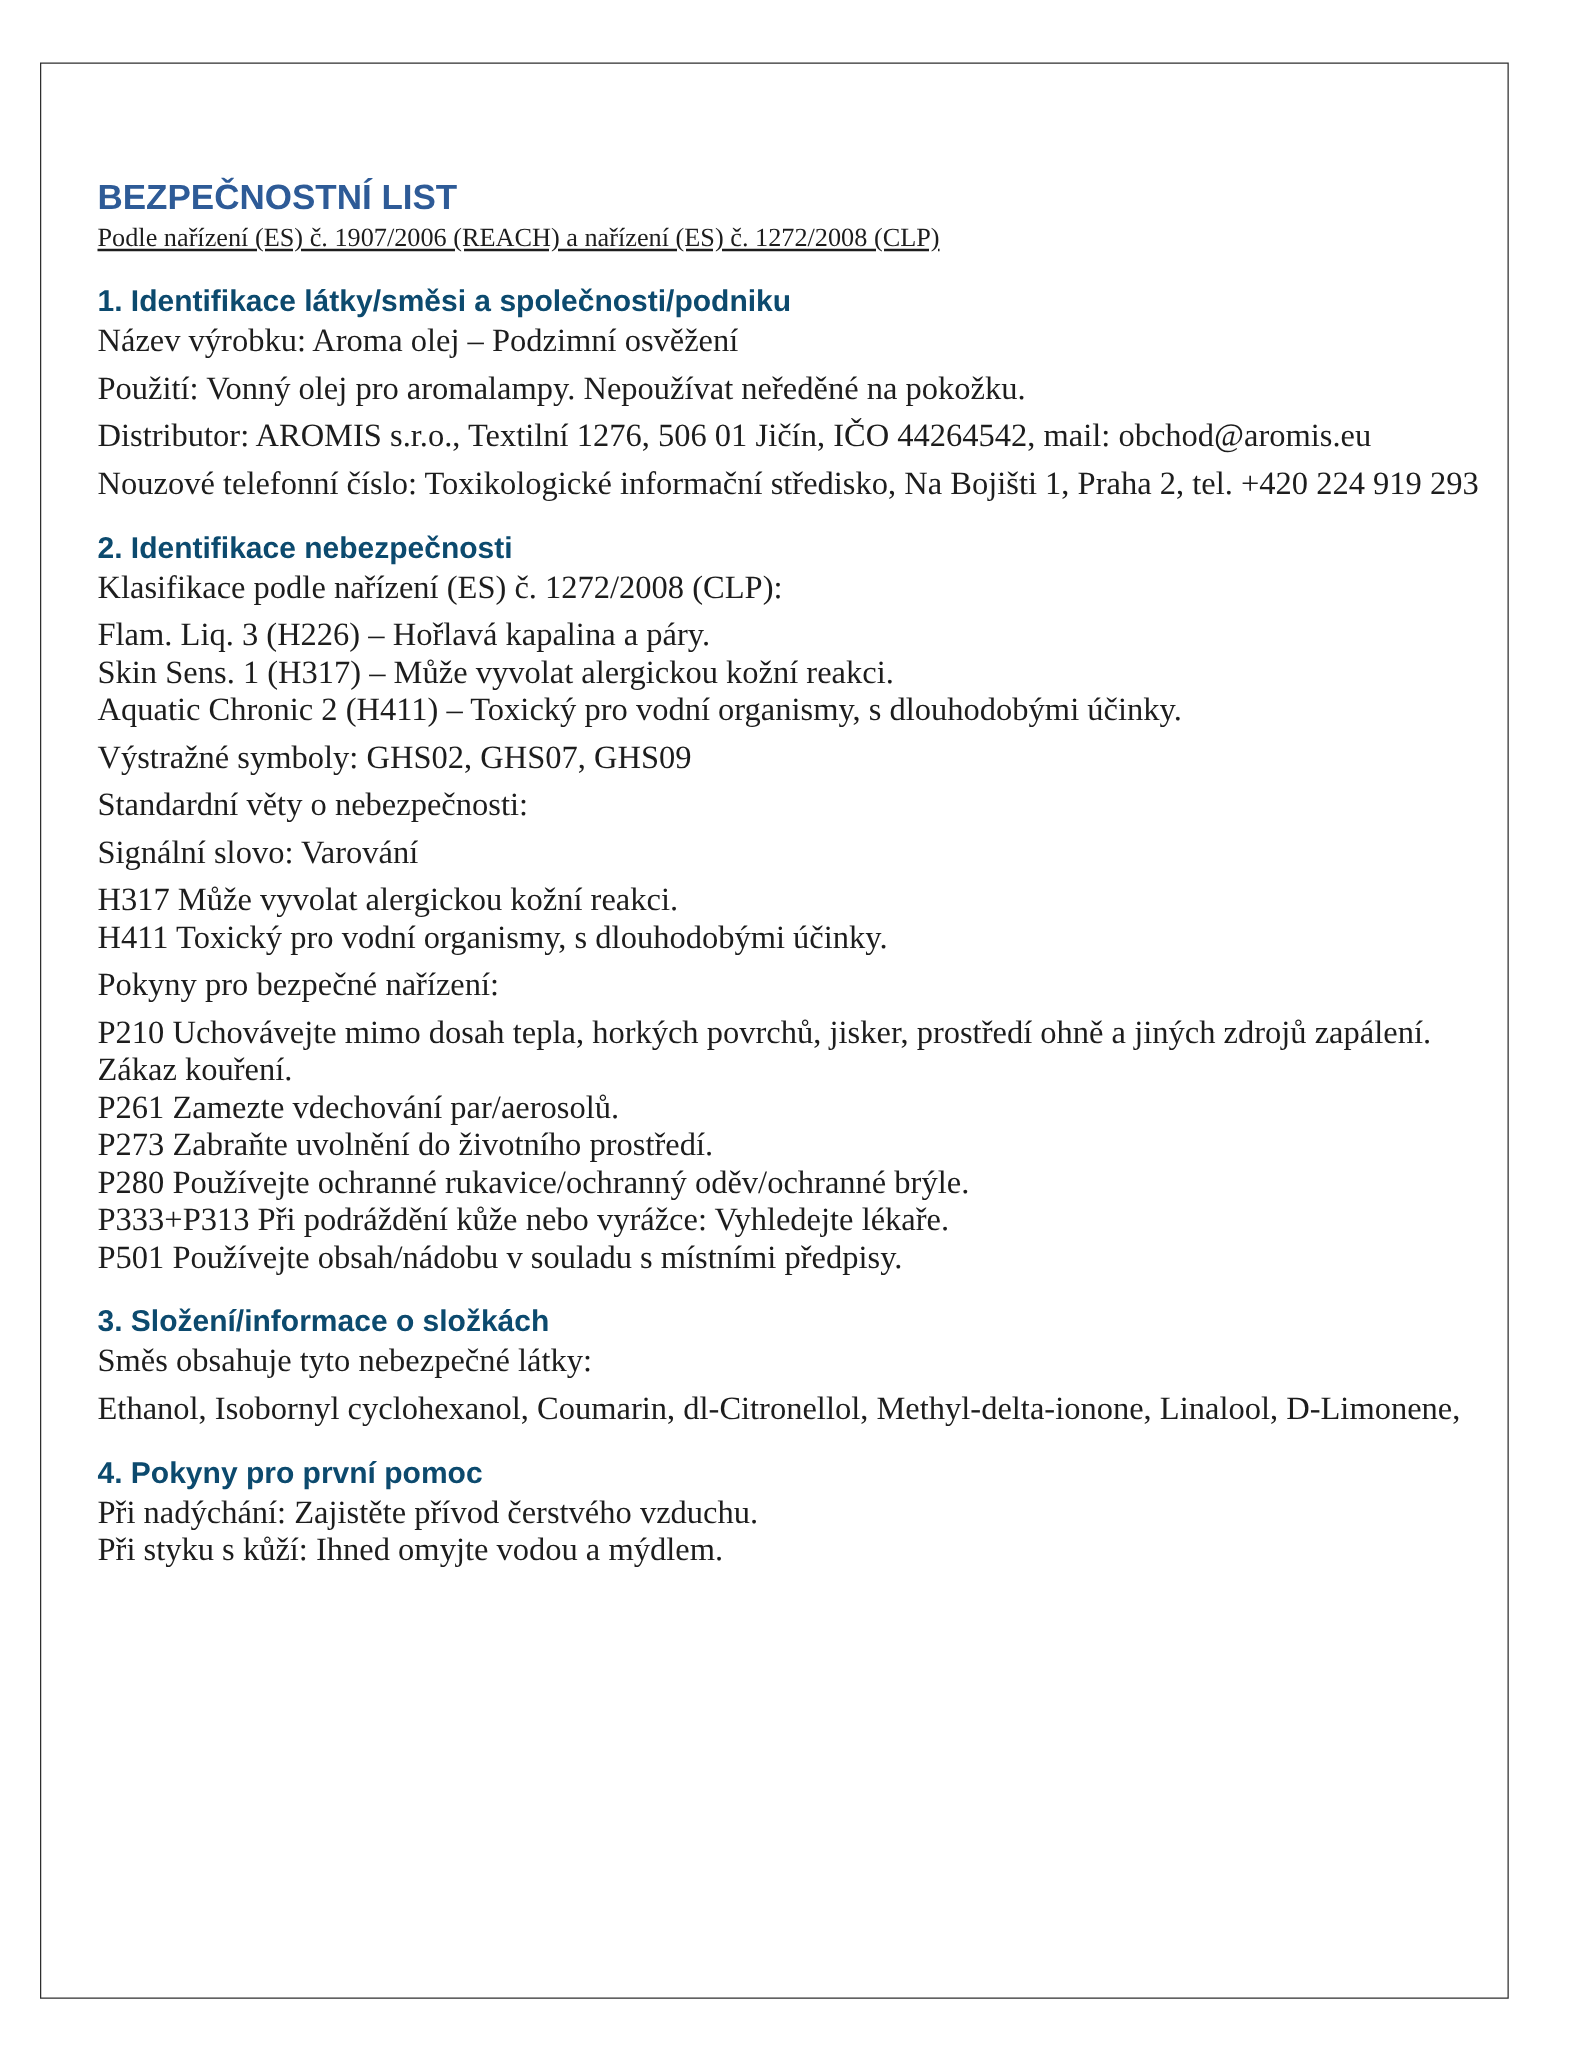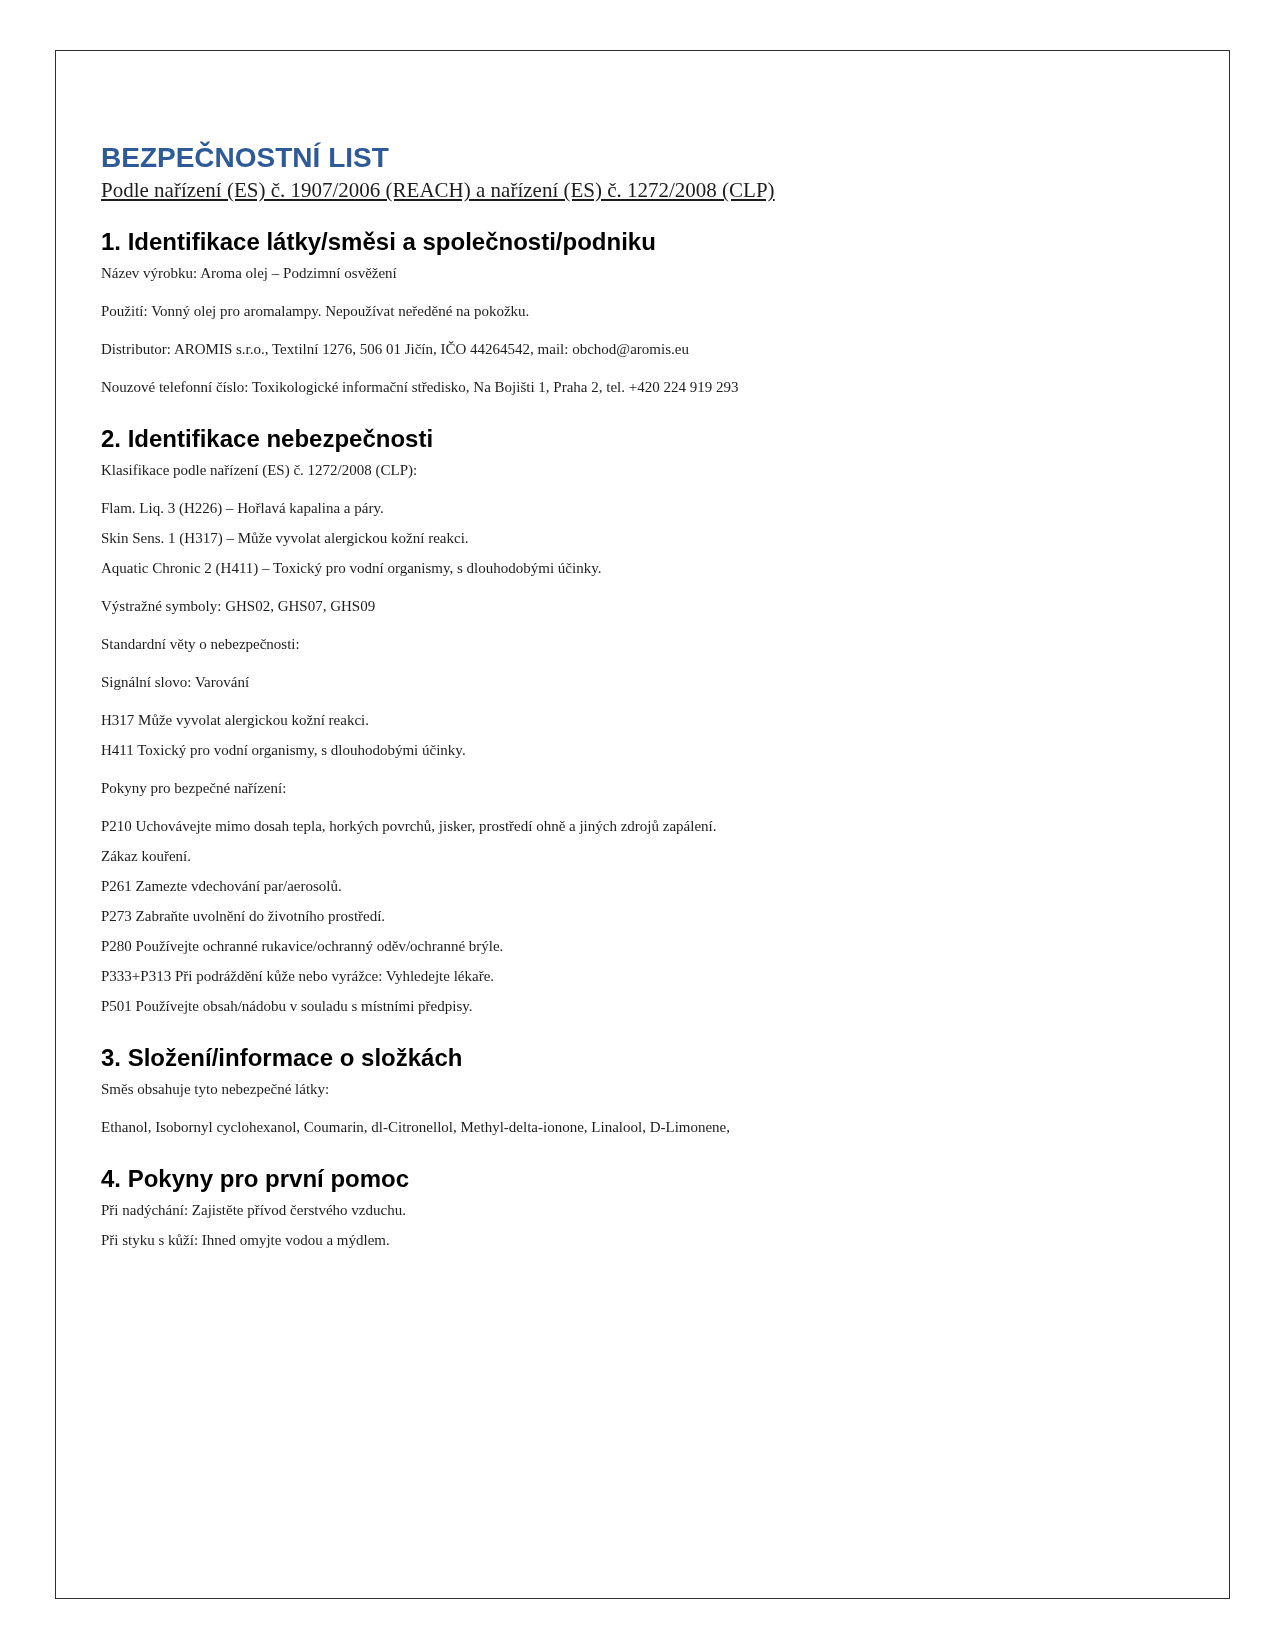--- a/index.html
+++ b/index.html
@@ -10,21 +10,21 @@
   .page {
     position: relative;
     width: 1275px;
     height: 1650px;
     background: #ffffff;
     font-family: "Liberation Serif", serif;
     color: #1d1d1d;
   }
   .frame {
     position: absolute;
-    left: 55px;
+    left: 32px;
     top: 50px;
     width: 1175px;
     height: 1549px;
     border: 1px solid #2e2e2e;
     box-sizing: border-box;
     padding: 89px 56px 0 45px;
     overflow: hidden;
   }
   .doc-title {
     margin: 0;
@@ -40,30 +40,30 @@
     font-size: 21px;
     line-height: 30px;
     text-decoration: underline;
   }
   .sec-heading {
     margin: 20px 0 0 0;
     font-family: "Liberation Sans", sans-serif;
     font-weight: 700;
     font-size: 24px;
     line-height: 33px;
-    color: #000000;
+    color: #0c4a6e;
   }
   .para {
     margin: 0;
   }
   .para + .para {
     margin-top: 8px;
   }
   .body-line {
-    font-size: 15px;
+    font-size: 26px;
     line-height: 30px;
     white-space: nowrap;
   }
 </style>
 </head>
 <body>
 
 <div class="page">
   <div class="frame">
 

